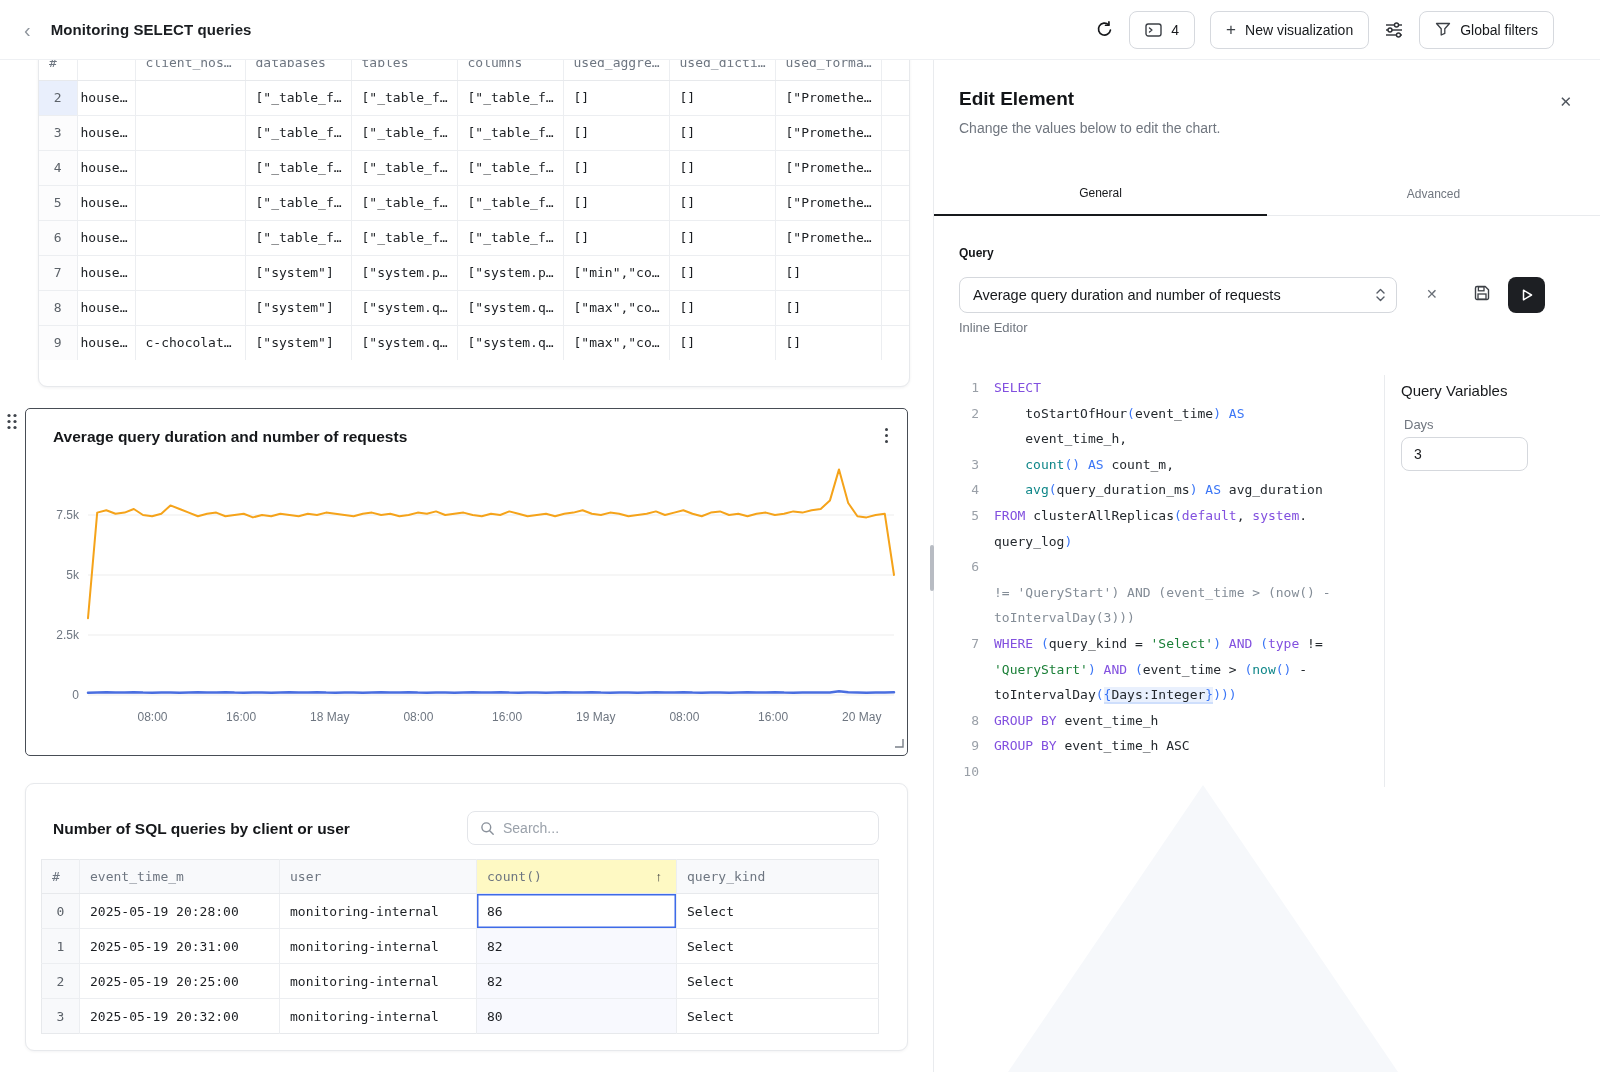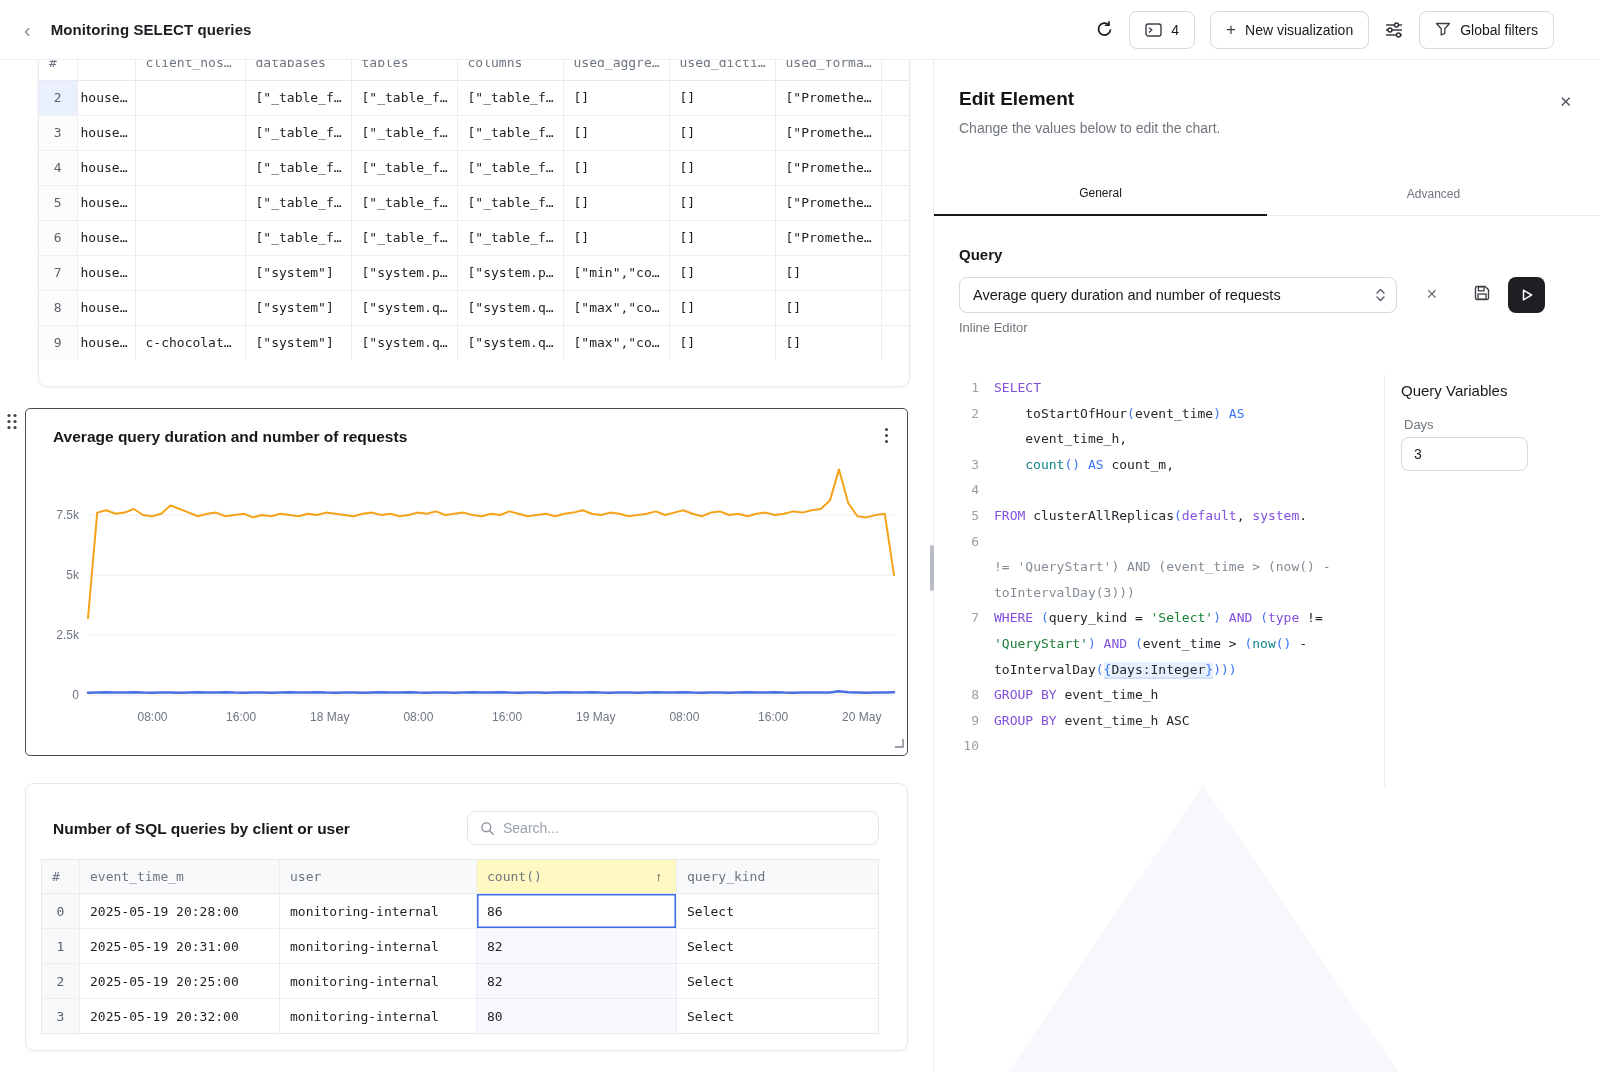--- a/index.html
+++ b/index.html
@@ -78,21 +78,21 @@
   .tri { position:absolute; left:74px; bottom:0; width:390px; height:287px; background:#f6f8fb;
     clip-path:polygon(50% 0,100% 100%,0 100%); }
   .p-close { position:absolute; right:28px; top:33px; font-size:15px; color:#50565e; cursor:pointer;}
   .p-title { position:absolute; left:25px; top:28px; font-size:19px; font-weight:700; color:#121417;}
   .p-sub { position:absolute; left:25px; top:60px; font-size:14px; color:#70767f; }
   .tabs { position:absolute; top:112px; left:0; right:0; height:44px; display:flex;
     border-bottom:1px solid #e9ebee; }
   .tab { flex:1; display:flex; align-items:center; justify-content:center; font-size:12px;
     color:#70767f; cursor:pointer; }
   .tab.active { color:#17191c; border-bottom:2.5px solid #17191c; font-weight:500; margin-bottom:-1px;}
-  .p-qlabel { position:absolute; left:25px; top:186px; font-size:15px; font-weight:700; color:#15171a;text-align:center;}
+  .p-qlabel { position:absolute; left:25px; top:186px; font-size:12px; font-weight:700; color:#15171a;text-align:center;}
   .q-select { position:absolute; left:25px; top:217px; width:438px; height:36px;
     border:1px solid #d5d8dd; border-radius:8px; display:flex; align-items:center;
     padding:0 10px 0 13px; font-size:14.5px; color:#17191c; cursor:pointer; background:#fff;}
   .q-select .lbl { flex:1; white-space:nowrap; overflow:hidden; }
   .q-x { position:absolute; left:492px; top:226px; color:#6a7078; font-size:14px; cursor:pointer;}
   .q-save { position:absolute; left:539px; top:224px; cursor:pointer;}
   .q-run { position:absolute; left:574px; top:217px; width:37px; height:36px; background:#1d1f23;
     border-radius:8px; display:flex; align-items:center; justify-content:center; cursor:pointer;}
   .p-inline { position:absolute; left:25px; top:260px; font-size:13px; color:#70767f;}
 
@@ -453,24 +453,29 @@
         <div class="crow">
           <span class="ln"></span>
           <div class="code" style="padding-left: 4ch;"><span class="tok-t">event_time_h,</span></div>
         </div>
         <div class="crow">
           <span class="ln">3</span>
           <div class="code" style="padding-left: 4ch;"><span class="tok-f">count</span><span class="tok-b">()</span><span class="tok-t"> </span><span class="tok-b">AS</span><span class="tok-t"> count_m,</span></div>
         </div>
         <div class="crow">
           <span class="ln">4</span>
+          <div class="code" style="padding-left: 4ch;"><span class="tok-f">avg</span><span class="tok-b">(</span><span class="tok-t">query_duration_ms</span><span class="tok-b">)</span><span class="tok-t"> </span><span class="tok-b">AS</span><span class="tok-t"> avg_duration</span></div>
         </div>
         <div class="crow">
           <span class="ln">5</span>
           <div class="code" style="padding-left: 0ch;"><span class="tok-k">FROM</span><span class="tok-t"> clusterAllReplicas</span><span class="tok-b">(</span><span class="tok-k">default</span><span class="tok-t">, </span><span class="tok-k">system</span><span class="tok-t">.</span></div>
+        </div>
+        <div class="crow">
+          <span class="ln"></span>
+          <div class="code" style="padding-left: 0ch;"><span class="tok-t">query_log</span><span class="tok-b">)</span></div>
         </div>
         <div class="crow">
           <span class="ln">6</span>
         </div>
         <div class="crow">
           <span class="ln"></span>
           <div class="code" style="padding-left: 0ch;"><span class="tok-c">!= 'QueryStart') AND (event_time &gt; (now() -</span></div>
         </div>
         <div class="crow">
           <span class="ln"></span>

